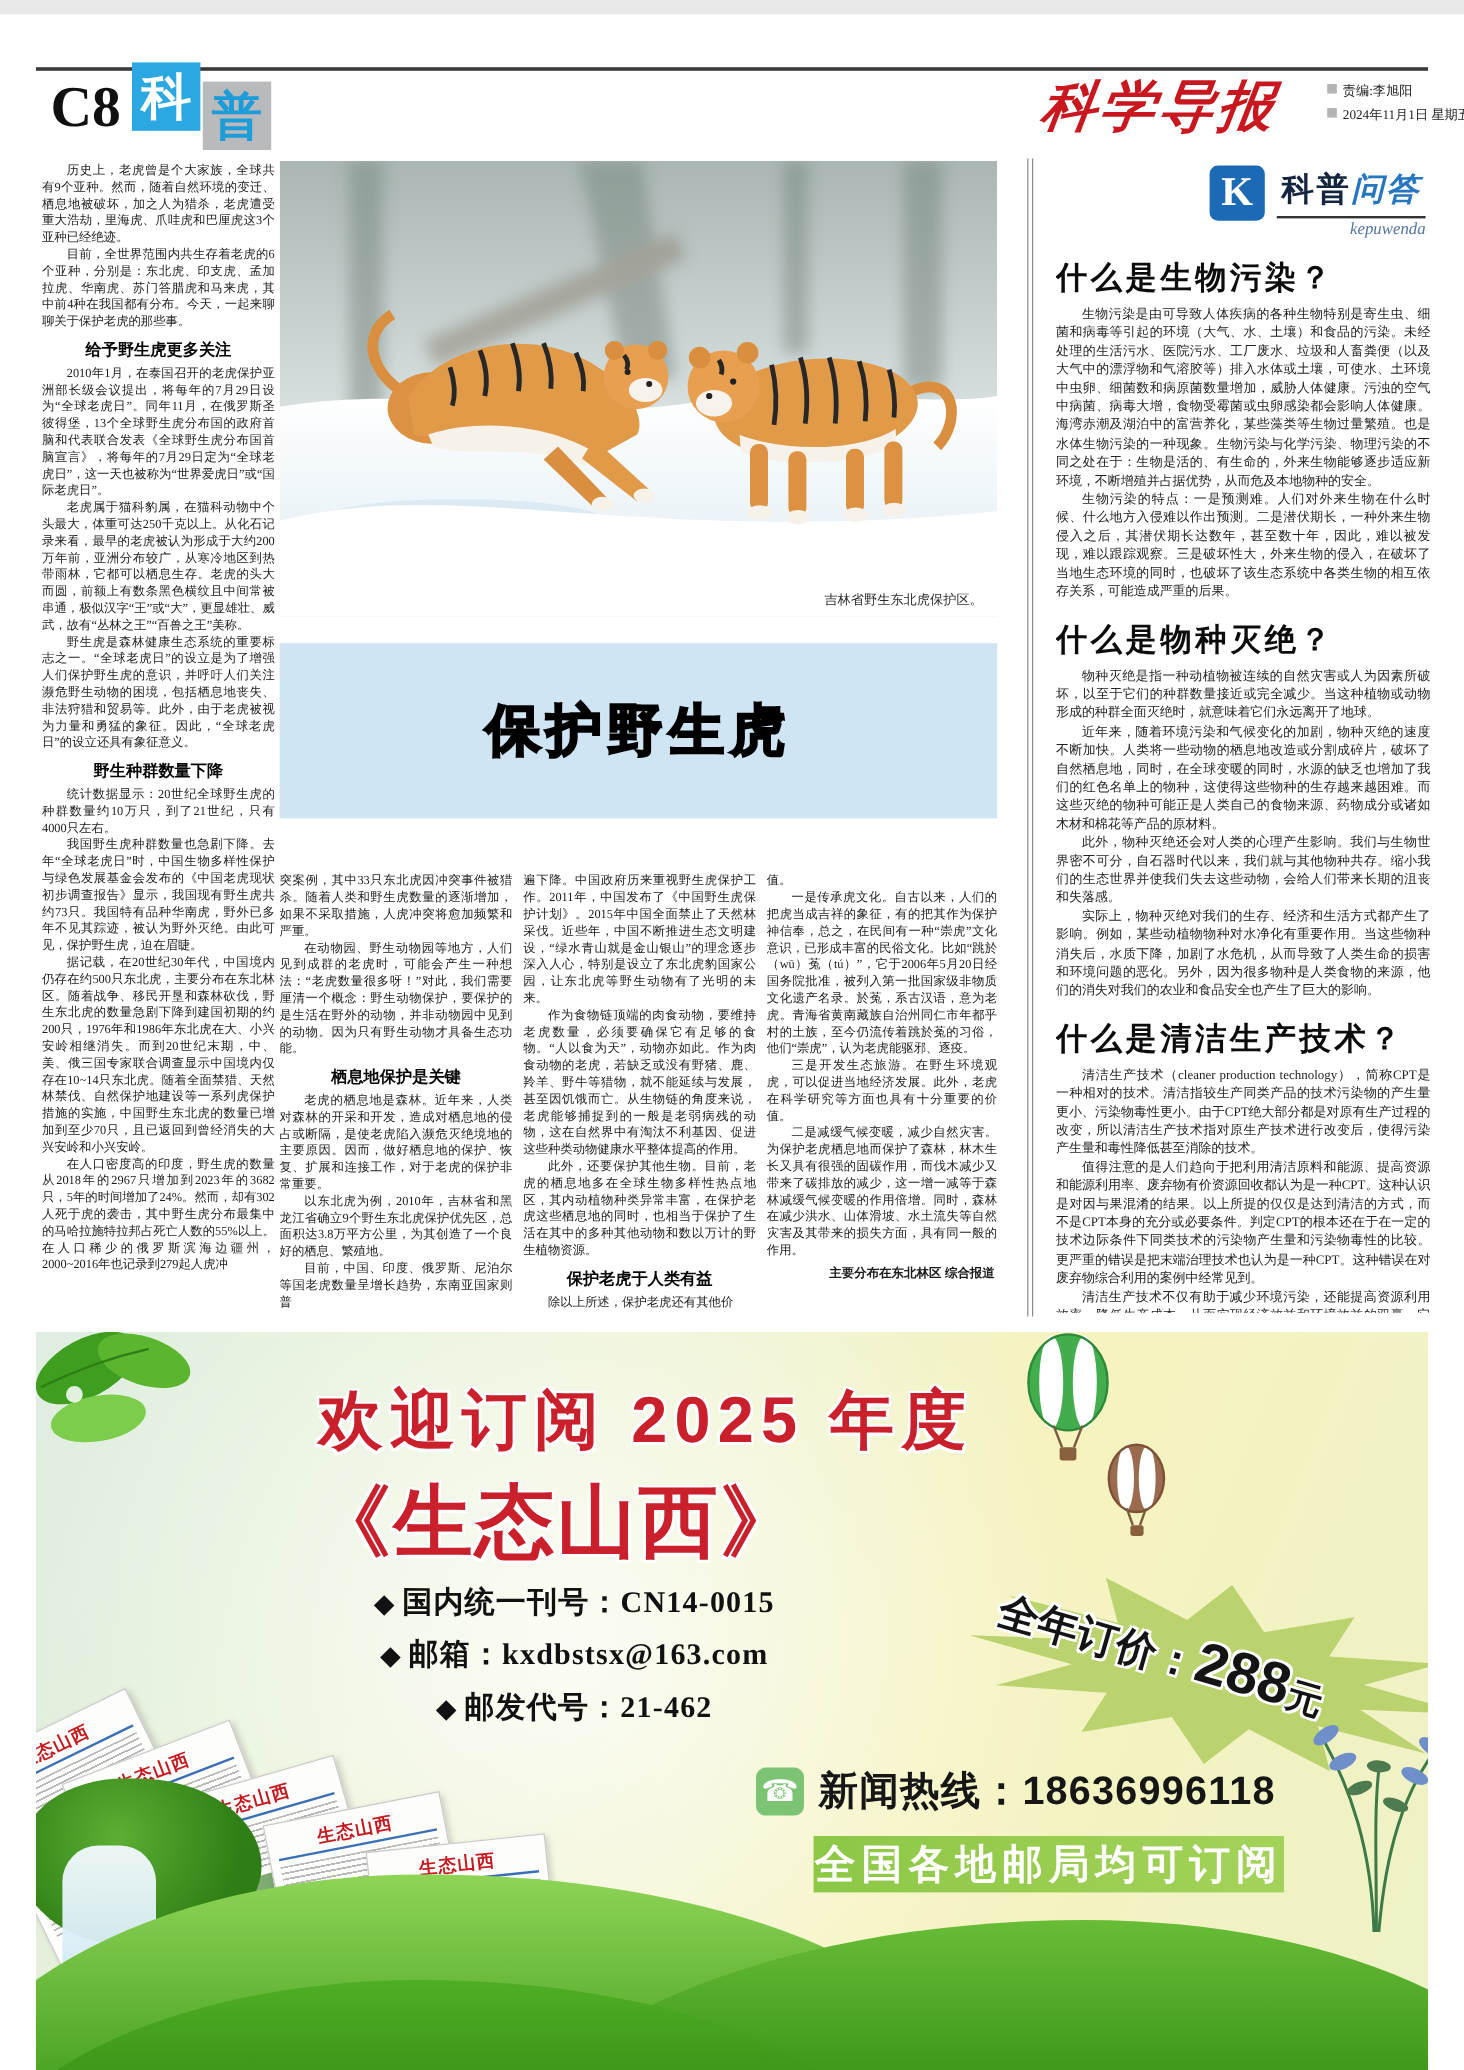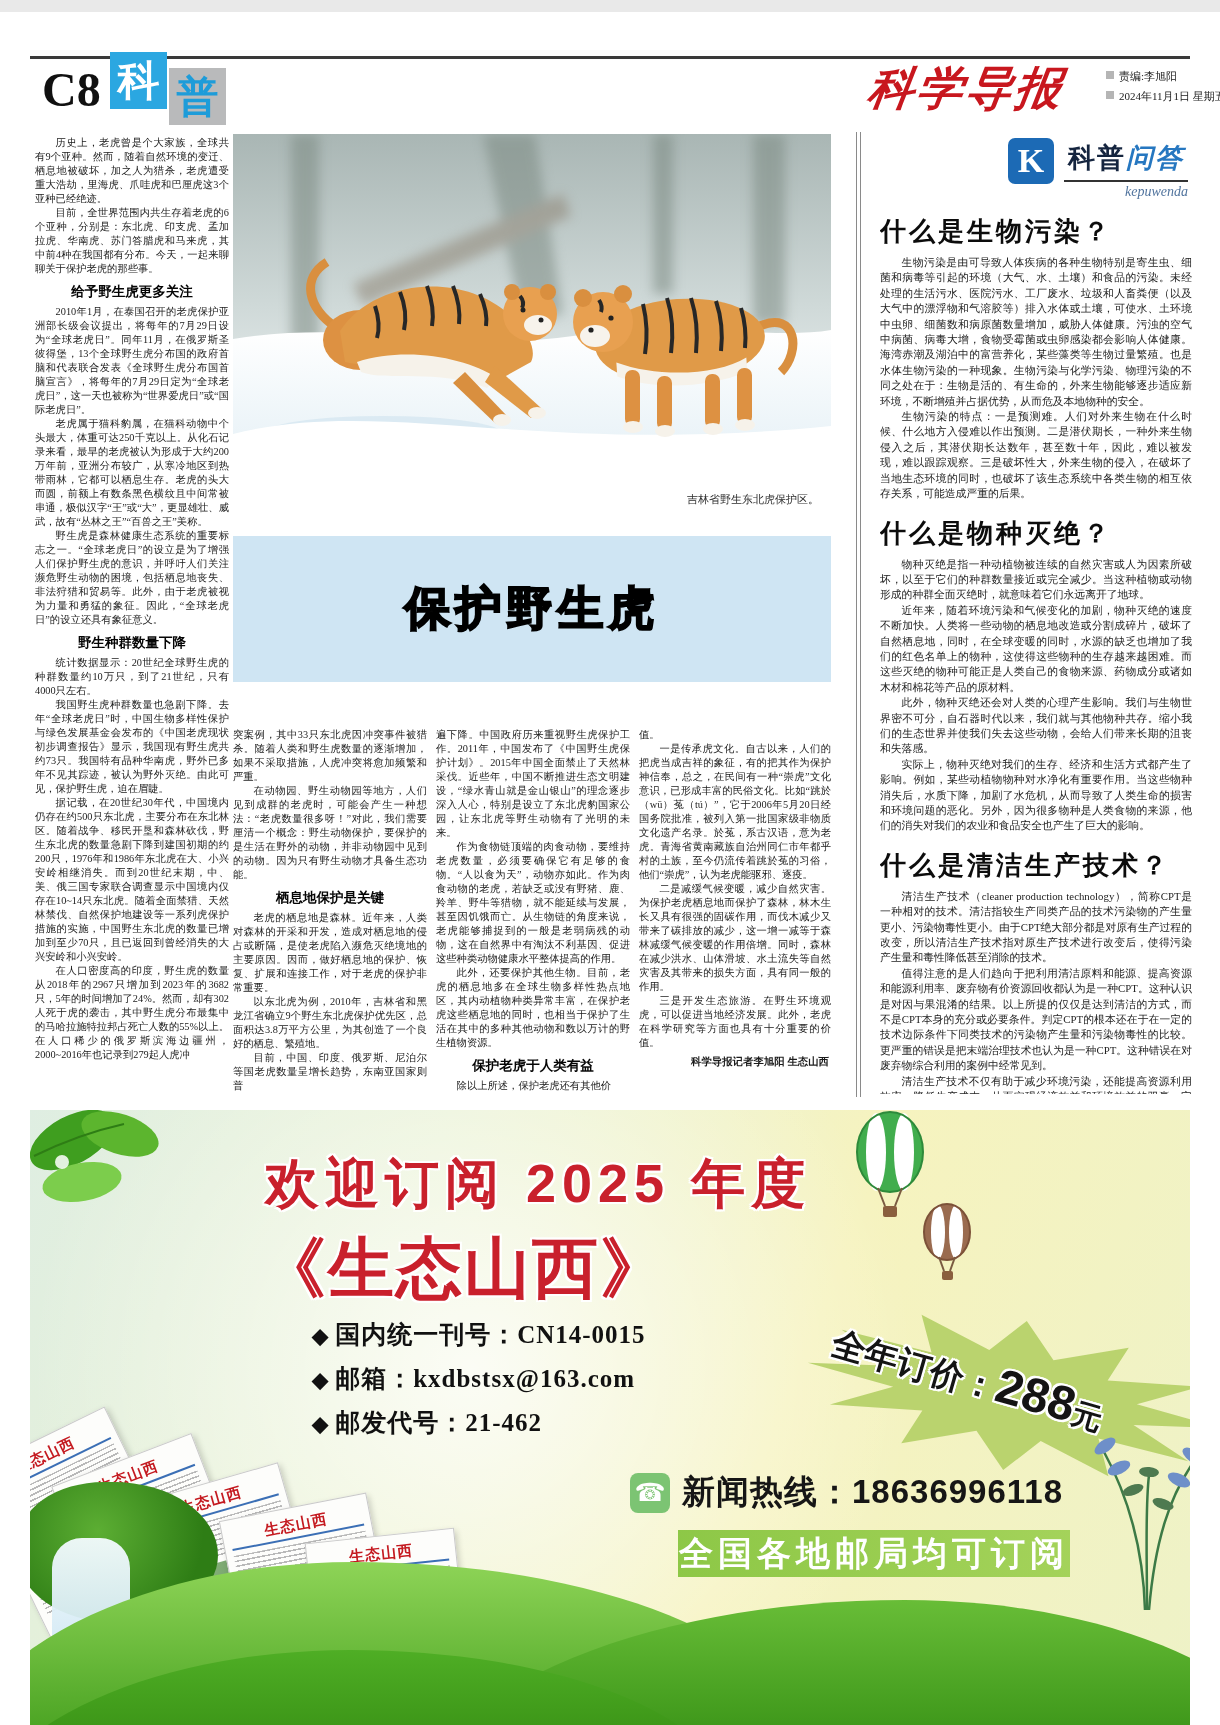--- a/index.html
+++ b/index.html
@@ -64,21 +64,21 @@
                   2px 2px 0 #fff,-2px -2px 0 #fff,2px -2px 0 #fff,-2px 2px 0 #fff;}
   .outline-blk{color:#141414;
       text-shadow:0 2px 0 #fff,0 -2px 0 #fff,2px 0 0 #fff,-2px 0 0 #fff,
                   2px 2px 0 #fff,-2px -2px 0 #fff,2px -2px 0 #fff,-2px 2px 0 #fff;}
   .ad-title1{position:absolute;left:235px;top:38px;width:740px;text-align:left;font-size:54px;
              font-weight:bold;letter-spacing:6px;font-family:"Liberation Sans","DejaVu Sans",sans-serif;}
   .ad-title2{position:absolute;left:230px;top:114px;width:740px;text-align:left;font-size:66px;
              font-weight:bold;letter-spacing:2px;font-family:"Liberation Sans","DejaVu Sans",sans-serif;}
   .ad-items{position:absolute;left:282px;top:208px;font-family:"Liberation Serif",serif;
             font-weight:bold;font-size:25px;color:#111;}
-  .ad-item{margin-bottom:11px;letter-spacing:1px;}
+  .ad-item{margin-bottom:11px;letter-spacing:1px;text-align:center;}
   .diamond{margin-right:6px;font-size:21px;}
   .price-wrap{position:absolute;left:770px;top:198px;width:430px;height:175px;transform:rotate(9deg);}
   .price-star{position:absolute;left:0;top:0;}
   .price-text{position:absolute;left:26px;top:48px;transform:rotate(7deg);font-weight:bold;
               font-family:"Liberation Sans","DejaVu Sans",sans-serif;font-size:34px;white-space:nowrap;}
   .price-num{font-size:48px;}
   .price-suf{font-size:30px;}
   .hotline{position:absolute;left:600px;top:360px;display:flex;align-items:center;gap:12px;}
   .phone-icon{width:40px;height:40px;border-radius:8px;background:#7cc473;color:#fff;font-size:25px;
               display:flex;align-items:center;justify-content:center;}
@@ -251,23 +251,23 @@
   <div class="col" id="col3">
       <p class="blk-pc">遍下降。中国政府历来重视野生虎保护工作。2011年，中国发布了《中国野生虎保护计划》。2015年中国全面禁止了天然林采伐。近些年，中国不断推进生态文明建设，“绿水青山就是金山银山”的理念逐步深入人心，特别是设立了东北虎豹国家公园，让东北虎等野生动物有了光明的未来。</p>
       <p class="blk-p">作为食物链顶端的肉食动物，要维持老虎数量，必须要确保它有足够的食物。“人以食为天”，动物亦如此。作为肉食动物的老虎，若缺乏或没有野猪、鹿、羚羊、野牛等猎物，就不能延续与发展，甚至因饥饿而亡。从生物链的角度来说，老虎能够捕捉到的一般是老弱病残的动物，这在自然界中有淘汰不利基因、促进这些种类动物健康水平整体提高的作用。</p>
       <p class="blk-p">此外，还要保护其他生物。目前，老虎的栖息地多在全球生物多样性热点地区，其内动植物种类异常丰富，在保护老虎这些栖息地的同时，也相当于保护了生活在其中的多种其他动物和数以万计的野生植物资源。</p>
       <h4 class="blk-h">保护老虎于人类有益</h4>
       <p class="blk-p">除以上所述，保护老虎还有其他价</p>
     </div>
   <div class="col" id="col4">
       <p class="blk-pc">值。</p>
       <p class="blk-p">一是传承虎文化。自古以来，人们的把虎当成吉祥的象征，有的把其作为保护神信奉，总之，在民间有一种“崇虎”文化意识，已形成丰富的民俗文化。比如“跳於（wū）菟（tú）”，它于2006年5月20日经国务院批准，被列入第一批国家级非物质文化遗产名录。於菟，系古汉语，意为老虎。青海省黄南藏族自治州同仁市年都乎村的土族，至今仍流传着跳於菟的习俗，他们“崇虎”，认为老虎能驱邪、逐疫。</p>
+      <p class="blk-p">三是开发生态旅游。在野生环境观虎，可以促进当地经济发展。此外，老虎在科学研究等方面也具有十分重要的价值。</p>
       <p class="blk-p">二是减缓气候变暖，减少自然灾害。为保护老虎栖息地而保护了森林，林木生长又具有很强的固碳作用，而伐木减少又带来了碳排放的减少，这一增一减等于森林减缓气候变暖的作用倍增。同时，森林在减少洪水、山体滑坡、水土流失等自然灾害及其带来的损失方面，具有同一般的作用。</p>
-      <p class="blk-p">三是开发生态旅游。在野生环境观虎，可以促进当地经济发展。此外，老虎在科学研究等方面也具有十分重要的价值。</p>
-      <p class="blk-byline">科学导报记者李旭阳  生态山西</p>
+      <p class="blk-byline">主要分布在东北林区  综合报道</p>
     </div>
 
   <div class="divider"></div>
   <div class="qa">
     <div class="qa-header">
       <div class="qa-k">K</div>
       <div>
         <div class="qa-brand">
           <span class="qa-brand-1">科普</span><span class="qa-brand-2">问答</span>
         </div>

